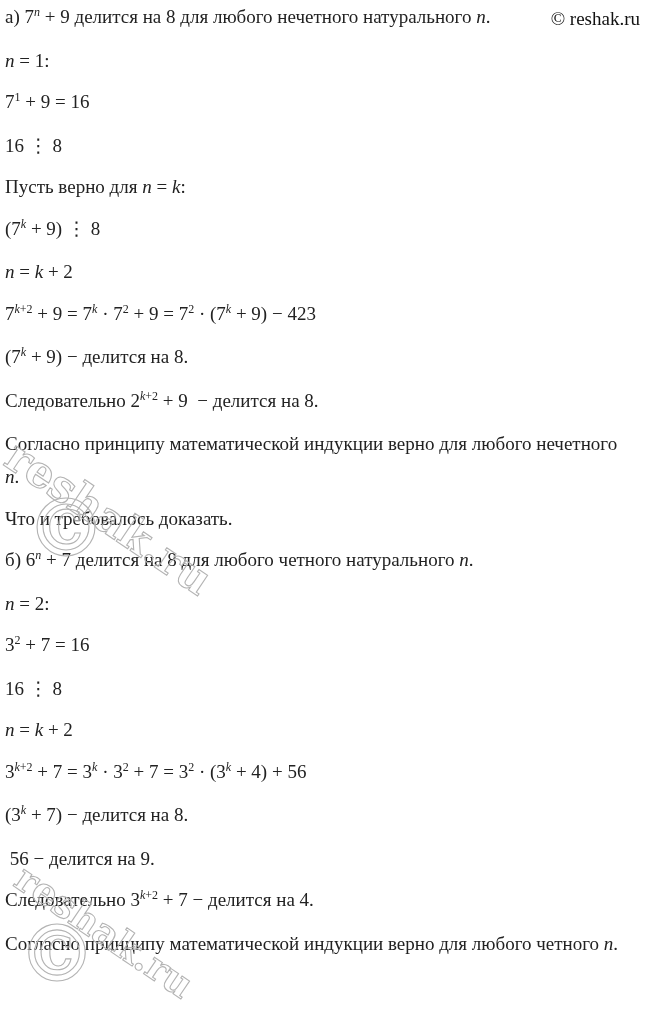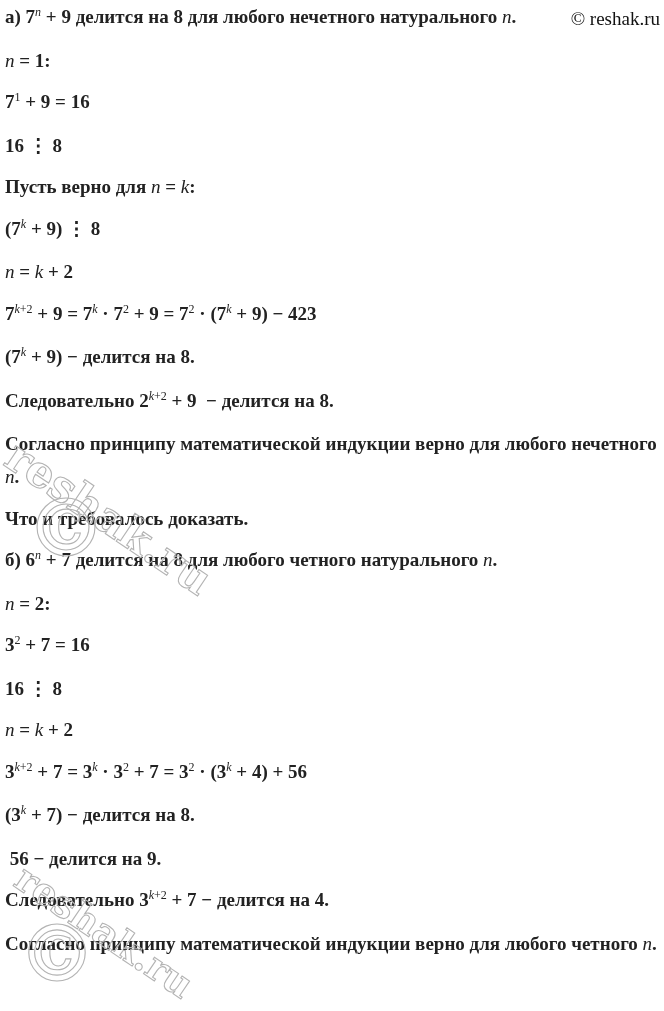--- a/index.html
+++ b/index.html
@@ -20,31 +20,31 @@
   }
   .line {
     font-family: "Liberation Serif", "DejaVu Serif", serif;
     font-size: 19px;
     line-height: 22px;
     color: #222222;
     white-space: pre;
     margin: 0 0 19.5px 0;
   }
   .line.tight { margin-bottom: 11px; }
-  .plain  { font-style: normal; font-weight: bold; }
+  .plain  { font-style: normal; }
   .italic { font-style: italic; }
   .sup, .supi {
     font-size: 12px;
     position: relative;
     top: -7px;
   }
   .supi { font-style: italic; }
   .copyright {
     position: absolute;
-    top: 8px; right: 4px;
+    top: 8px; right: 24px;
     font-family: "Liberation Serif", "DejaVu Serif", serif;
     font-size: 19px;
     color: #111111;
     z-index: 1;
     white-space: pre;
   }
   .wm {
     position: absolute;
     z-index: 2;
     overflow: visible;

